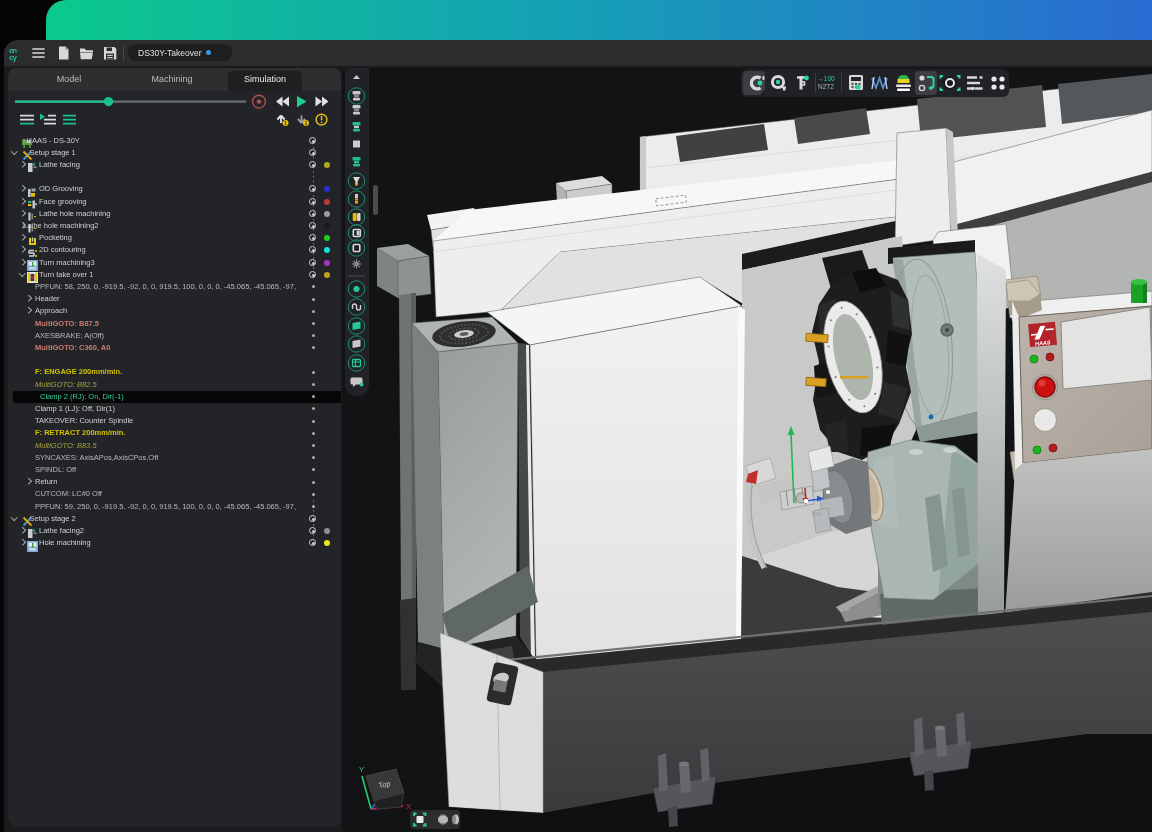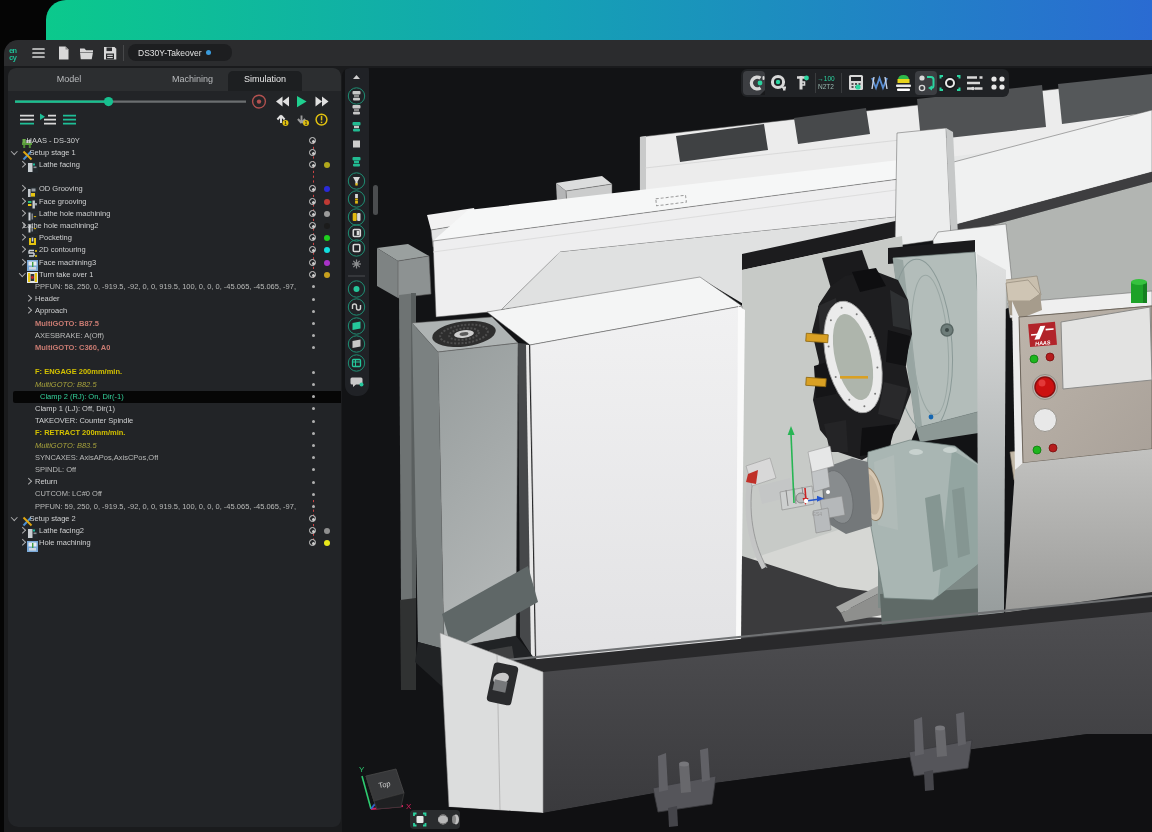--- a/index.html
+++ b/index.html
@@ -58,21 +58,21 @@
 <div style="position:absolute;left:124px;top:4px;width:104px;height:17px;background:#1d1e20;border-radius:8px;">
   <span style="position:absolute;left:10px;top:3.5px;font-size:8.5px;color:#e2e2e2;">DS30Y-Takeover</span>
   <span style="position:absolute;left:78px;top:6px;width:5px;height:5px;border-radius:50%;background:#3a9bdc;"></span>
 </div>
 </div>
   <div id="panel">
 
 <div id="tabs">
  <div id="tabsel"></div>
  <span class="tab" style="left:20px;width:82px;">Model</span>
- <span class="tab" style="left:123px;width:82px;text-align:right;">Machining</span>
+ <span class="tab" style="left:123px;width:82px;">Machining</span>
  <span class="tab" style="left:220px;width:74px;color:#e8e8e8;">Simulation</span>
 </div>
 <svg width="333" height="40" style="position:absolute;left:0;top:26px">
 
   <line x1="7" y1="7.6" x2="238" y2="7.6" stroke="#6b6e70" stroke-width="2.4"></line>
   <line x1="7" y1="7.6" x2="100" y2="7.6" stroke="#17c08f" stroke-width="2.4"></line>
   <circle cx="100.5" cy="7.6" r="4.6" fill="#17c08f"></circle>
   <g>
    <circle cx="251" cy="7.6" r="6.4" fill="none" stroke="#b2514f" stroke-width="1.4"></circle>
    <circle cx="251" cy="7.6" r="2.2" fill="#b2514f"></circle>
@@ -225,21 +225,21 @@
 <span class="cdot" style="background:#12dede"></span>
 </div>
 <div class="trow" style="top:256.5px">
 <span class="arr rt" style="left:12px"></span>
 <span class="ticon" style="left:19px"><svg width="11" height="11" viewBox="0 0 11 11">
               <rect width="11" height="11" fill="#7aa9d8"></rect>
               <rect x="1.5" y="1.5" width="8" height="4" fill="#e8ecf0"></rect>
               <path d="M5 2 L5 8 L6.4 8 L6.4 2 Z" fill="#3f9c3f"></path>
               <rect x="2" y="7" width="7" height="2.6" fill="#cdd6e0"></rect>
             </svg></span>
-<span class="ttext t" style="left:31px">Face machining3</span>
+<span class="ttext t" style="left:31px">Turn machining3</span>
 <span class="circ"></span>
 <span class="cdot" style="background:#a832c8"></span>
 </div>
 <div class="trow" style="top:268.7px">
 <span class="arr dn" style="left:12px"></span>
 <span class="ticon" style="left:19px"><svg width="11" height="11" viewBox="0 0 11 11">
               <rect width="11" height="11" fill="#e2e5e8"></rect>
               <rect x="1" y="1" width="2.2" height="9" fill="#e5c410"></rect>
               <rect x="7.8" y="1" width="2.2" height="9" fill="#e5c410"></rect>
               <rect x="3.6" y="2" width="3.6" height="7" fill="#30363c"></rect>

